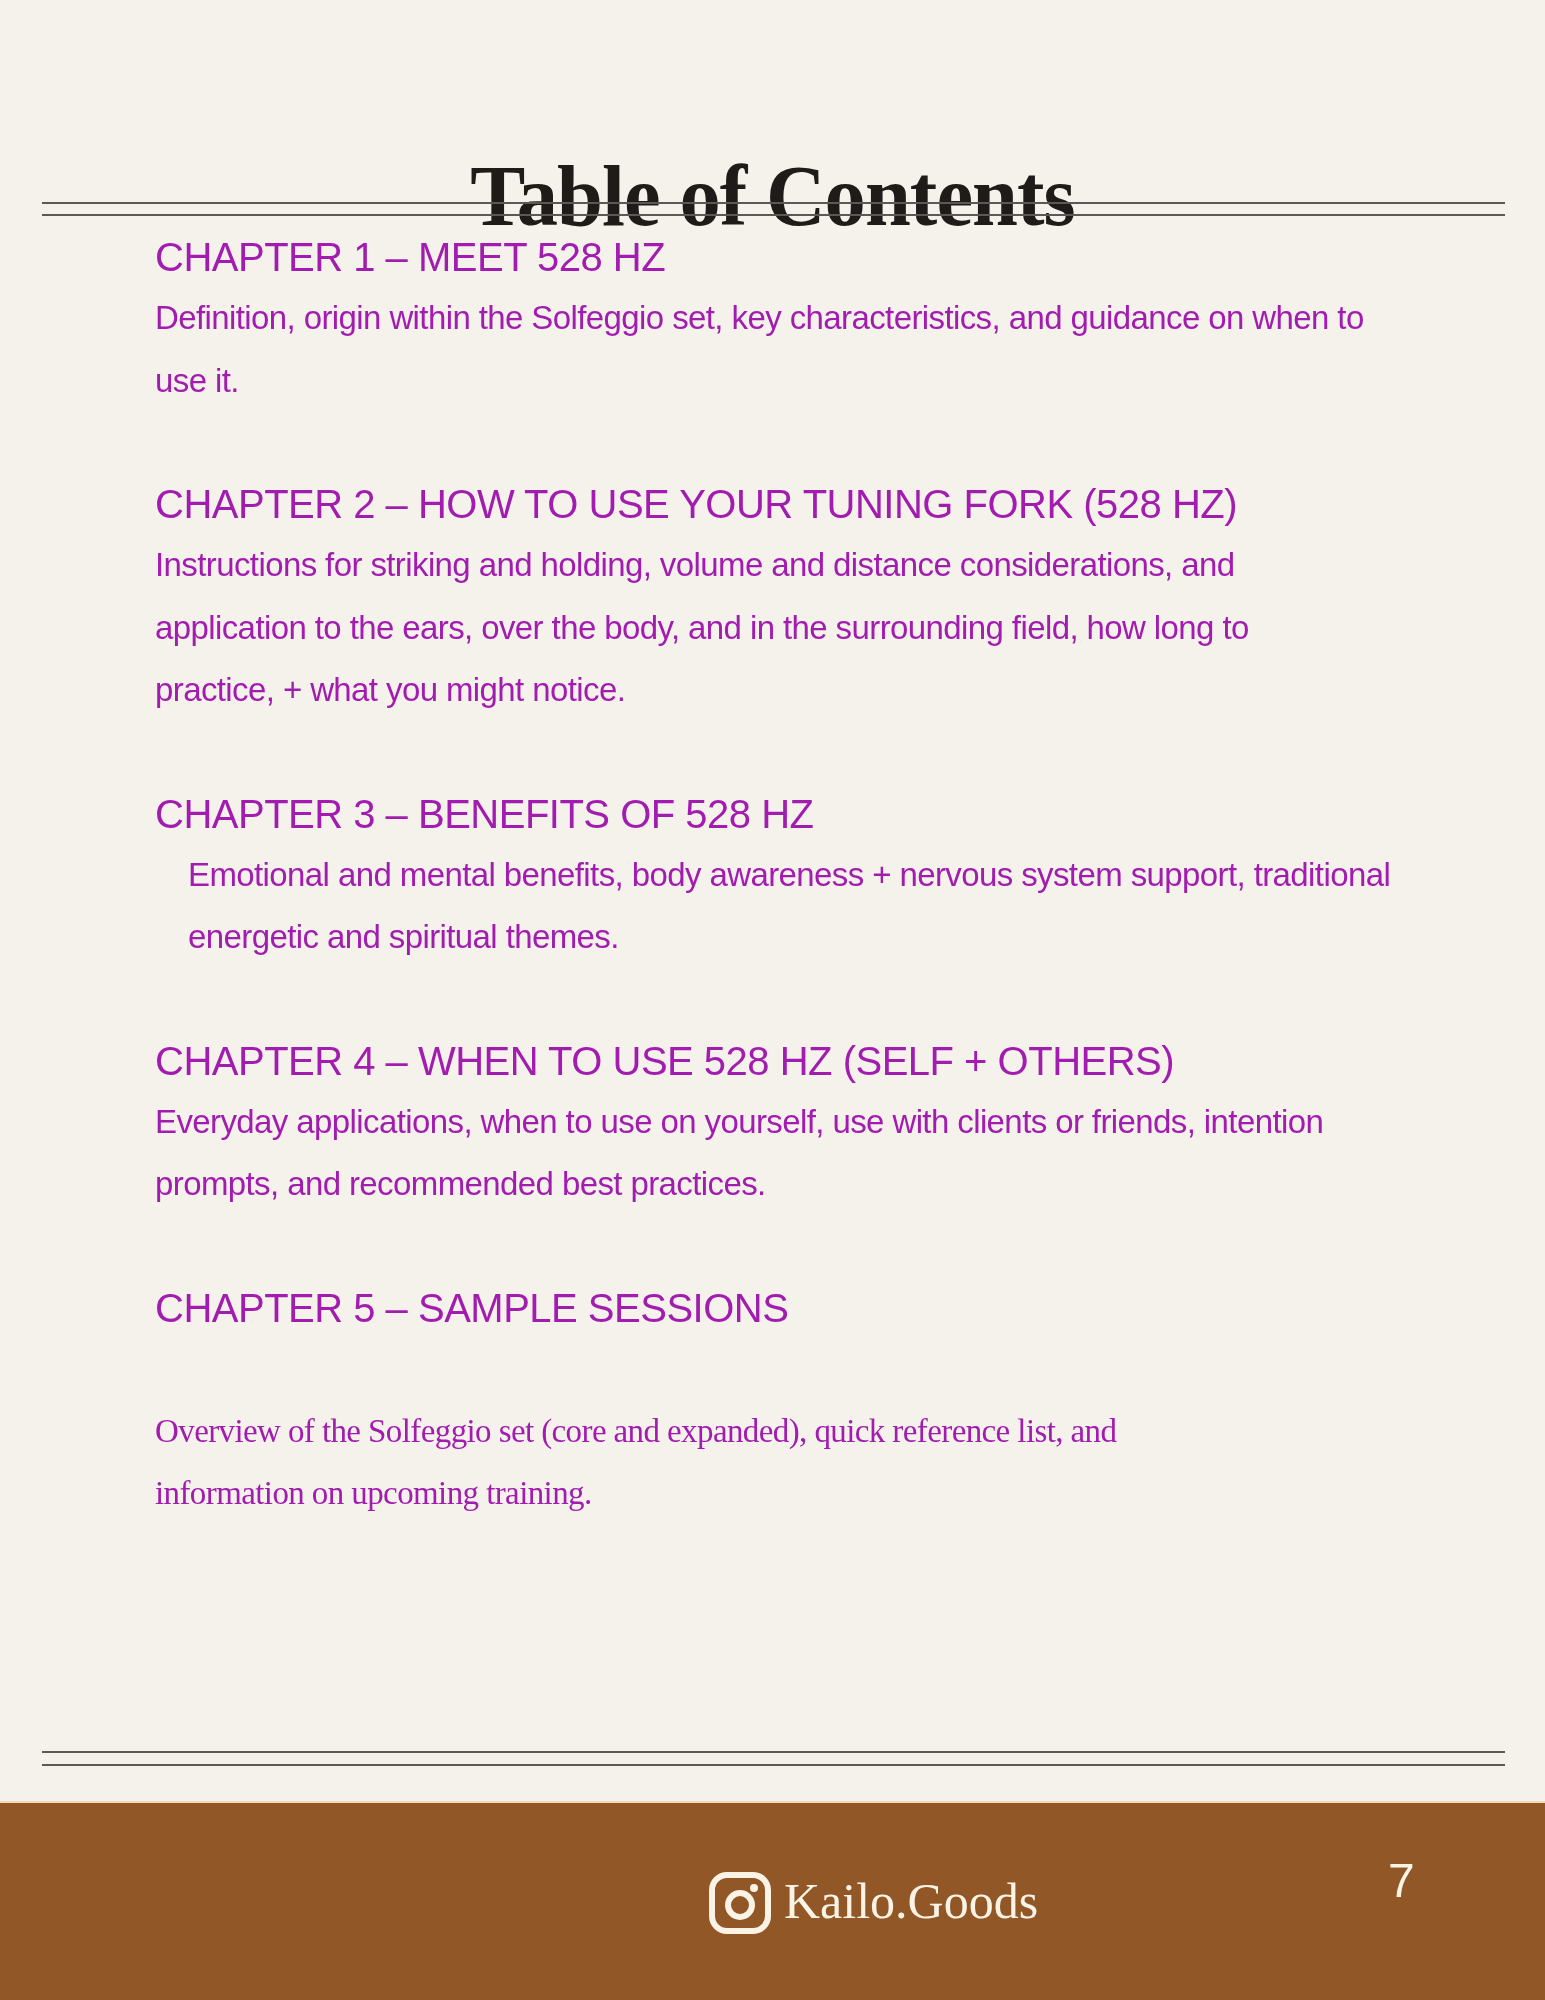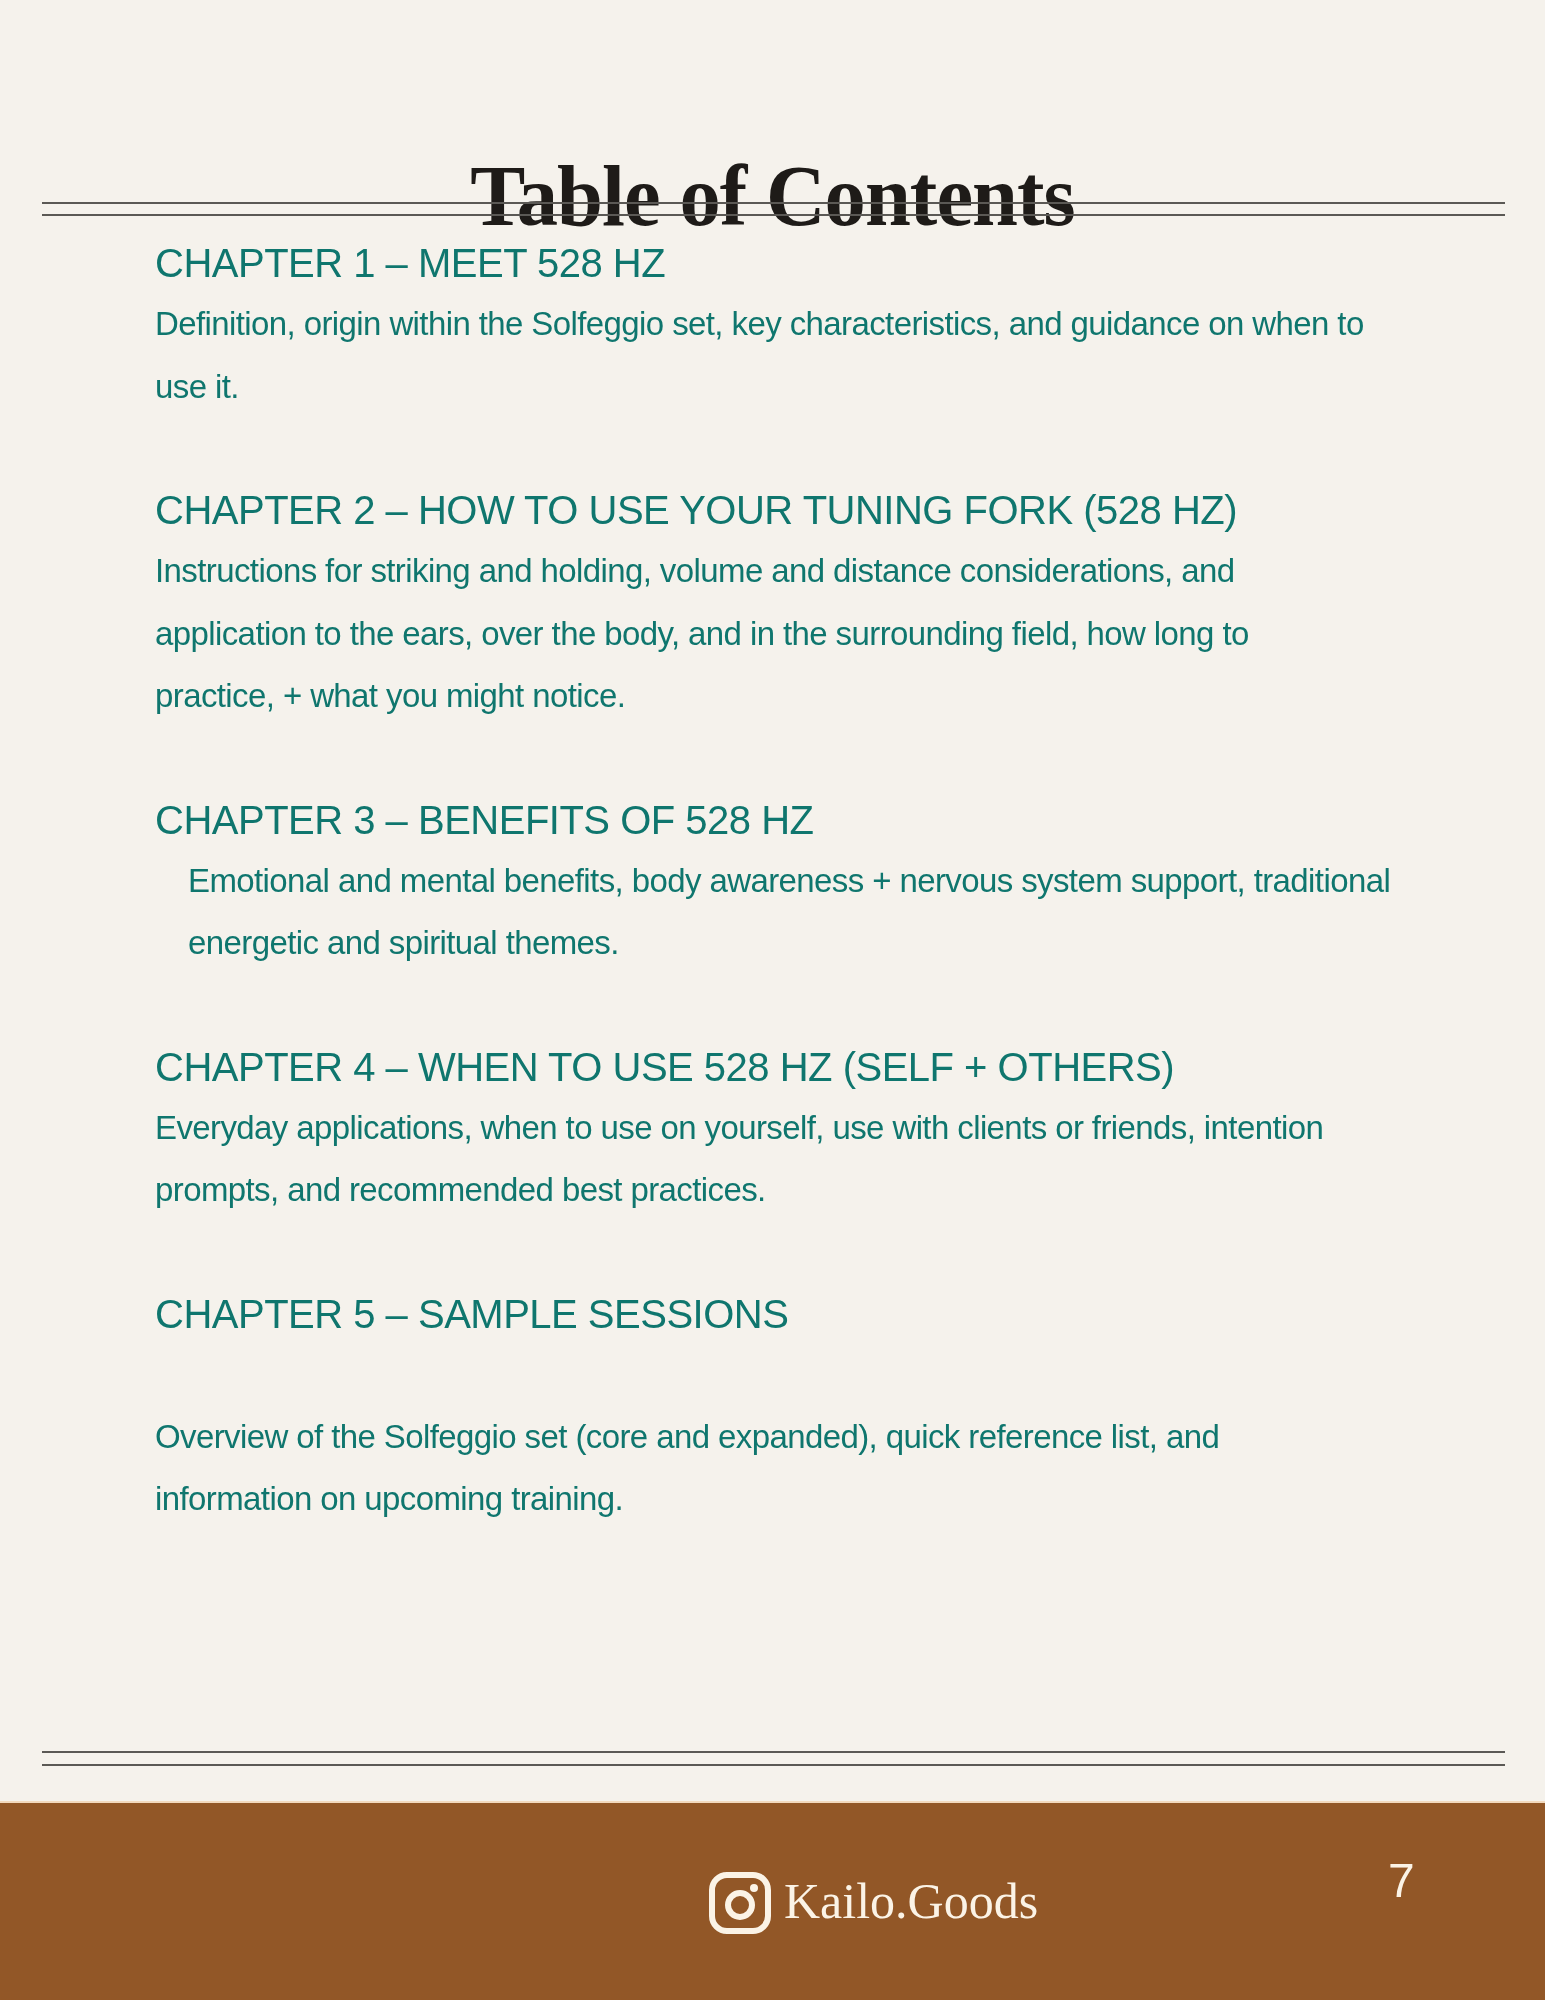--- a/index.html
+++ b/index.html
@@ -30,23 +30,23 @@
     .rule {
       position: absolute;
       left: 42px;
       width: 1463px;
       height: 2px;
       background: #5b5955;
     }
     .toc {
       position: absolute;
       left: 155px;
-      top: 233px;
+      top: 227px;
       width: 1300px;
-      color: #0f766e;
+      color: #a21caf;
       font-family: "Liberation Sans", sans-serif;
     }
     .toc-entry {
       margin: 0;
     }
     .toc-heading {
       font-size: 40px;
       line-height: 60px;
       letter-spacing: -0.5px;
       text-transform: uppercase;
@@ -131,21 +131,21 @@
     <div class="toc-desc" style="width:1260px;">Everyday applications, when to use on yourself, use with clients or friends, intention prompts, and recommended best practices.</div>
   </div>
   <div class="toc-gap"></div>
 
   <div class="toc-entry">
     <div class="toc-heading">CHAPTER 5 – SAMPLE SESSIONS</div>
   </div>
   <div class="toc-gap"></div>
 
   <div class="toc-entry">
-    <div class="toc-desc" style="width:1080px;">Overview of the Solfeggio set (core and expanded), quick reference list, and information on upcoming training.</div>
+    <div class="toc-desc" style="width:1080px;font-family:Liberation Serif, serif;">Overview of the Solfeggio set (core and expanded), quick reference list, and information on upcoming training.</div>
   </div>
 </div>
 
 <div class="rule" style="top:1751px;"></div>
 <div class="rule" style="top:1764px;"></div>
 
 <footer class="footer">
   <div class="brand">
     <svg class="brand-icon" viewBox="0 0 64 64" xmlns="http://www.w3.org/2000/svg">
       <rect x="4" y="4" width="56" height="56" rx="15" ry="15" fill="none" stroke="#fbf3e6" stroke-width="6"></rect>

